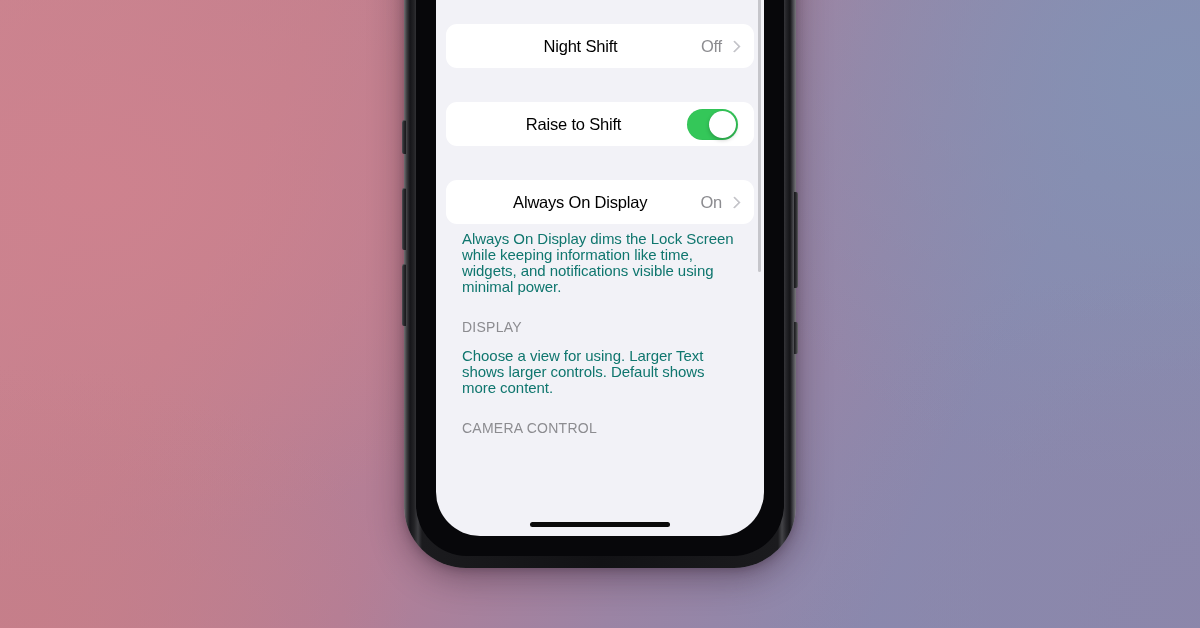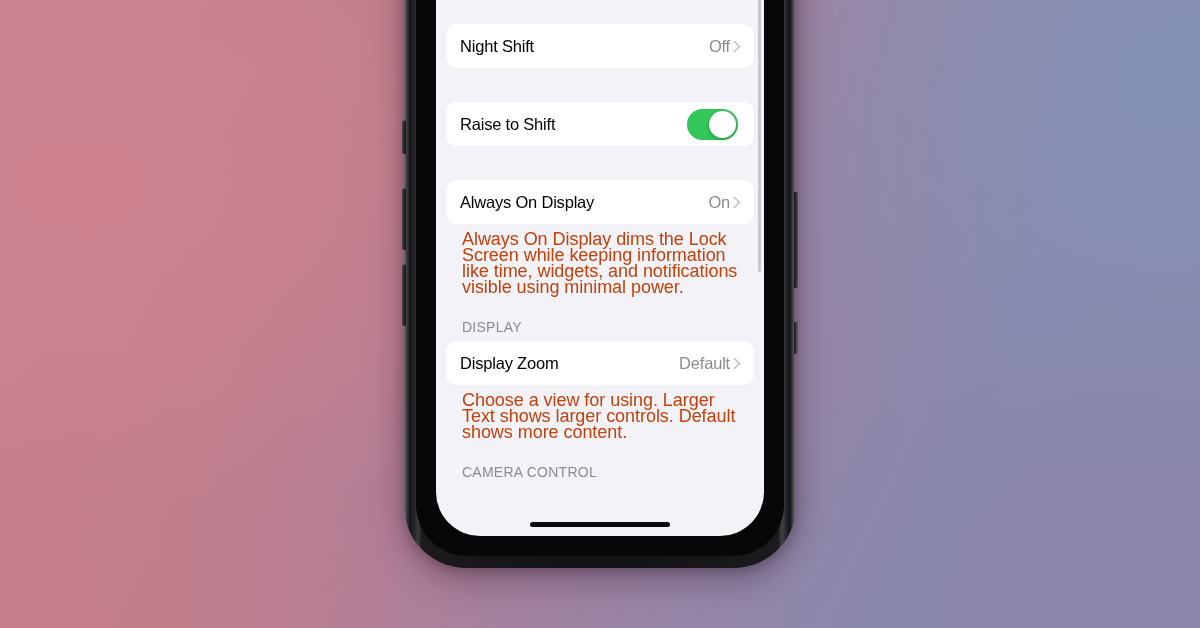--- a/index.html
+++ b/index.html
@@ -122,20 +122,21 @@
     left: 0; right: 0;
     top: 252px;
     padding: 0 10px;
   }
 
   .card {
     background: #ffffff;
     border-radius: 11px;
     overflow: hidden;
     margin: 0;
+    text-align: center;
   }
 
   .row {
     position: relative;
     display: flex;
     align-items: center;
     height: 44px;
     padding: 0 16px 0 14px;
   }
   .row + .row::before {
@@ -151,21 +152,21 @@
     font-size: 16.5px;
     color: #000;
     letter-spacing: -0.2px;
     line-height: 1;
   }
 
   .row-value {
     font-size: 16.5px;
     color: #8c8c90;
     letter-spacing: -0.2px;
-    margin-right: 0;
+    margin-right: 8px;
     line-height: 1;
   }
 
   .chev {
     width: 8px; height: 13px;
     position: relative;
     flex: none;
   }
   .chev::before {
     content: "";
@@ -190,23 +191,23 @@
   .toggle .knob {
     position: absolute;
     top: 2px; left: 22px;
     width: 27px; height: 27px;
     border-radius: 50%;
     background: #fff;
     box-shadow: 0 2px 4px rgba(0,0,0,0.22), 0 0 1px rgba(0,0,0,0.12);
   }
 
   .footnote {
-    font-size: 18px;
+    font-size: 15px;
     line-height: 16px;
-    color: #c2410c;
+    color: #0f766e;
     padding: 7px 16px 0 16px;
     letter-spacing: -0.05px;
   }
 
   .section-header {
     font-size: 14px;
     color: #8c8c90;
     letter-spacing: 0.25px;
     padding: 0 16px 6px 16px;
   }
@@ -286,27 +287,20 @@
             <span class="row-label">Always On Display</span>
             <span class="row-value">On</span>
             <span class="chev"></span>
           </div>
         </div>
         <div class="footnote">Always On Display dims the Lock Screen while keeping information like time, widgets, and notifications visible using minimal power.</div>
 
         <div class="gap-md"></div>
 
         <div class="section-header">DISPLAY</div>
-        <div class="card">
-          <div class="row">
-            <span class="row-label">Display Zoom</span>
-            <span class="row-value">Default</span>
-            <span class="chev"></span>
-          </div>
-        </div>
         <div class="footnote">Choose a view for using. Larger Text shows larger controls. Default shows more content.</div>
 
         <div class="gap-md"></div>
 
         <div class="section-header">CAMERA CONTROL</div>
 
       </div>
 
       <div class="scrollbar"></div>
       <div class="home-indicator"></div>

